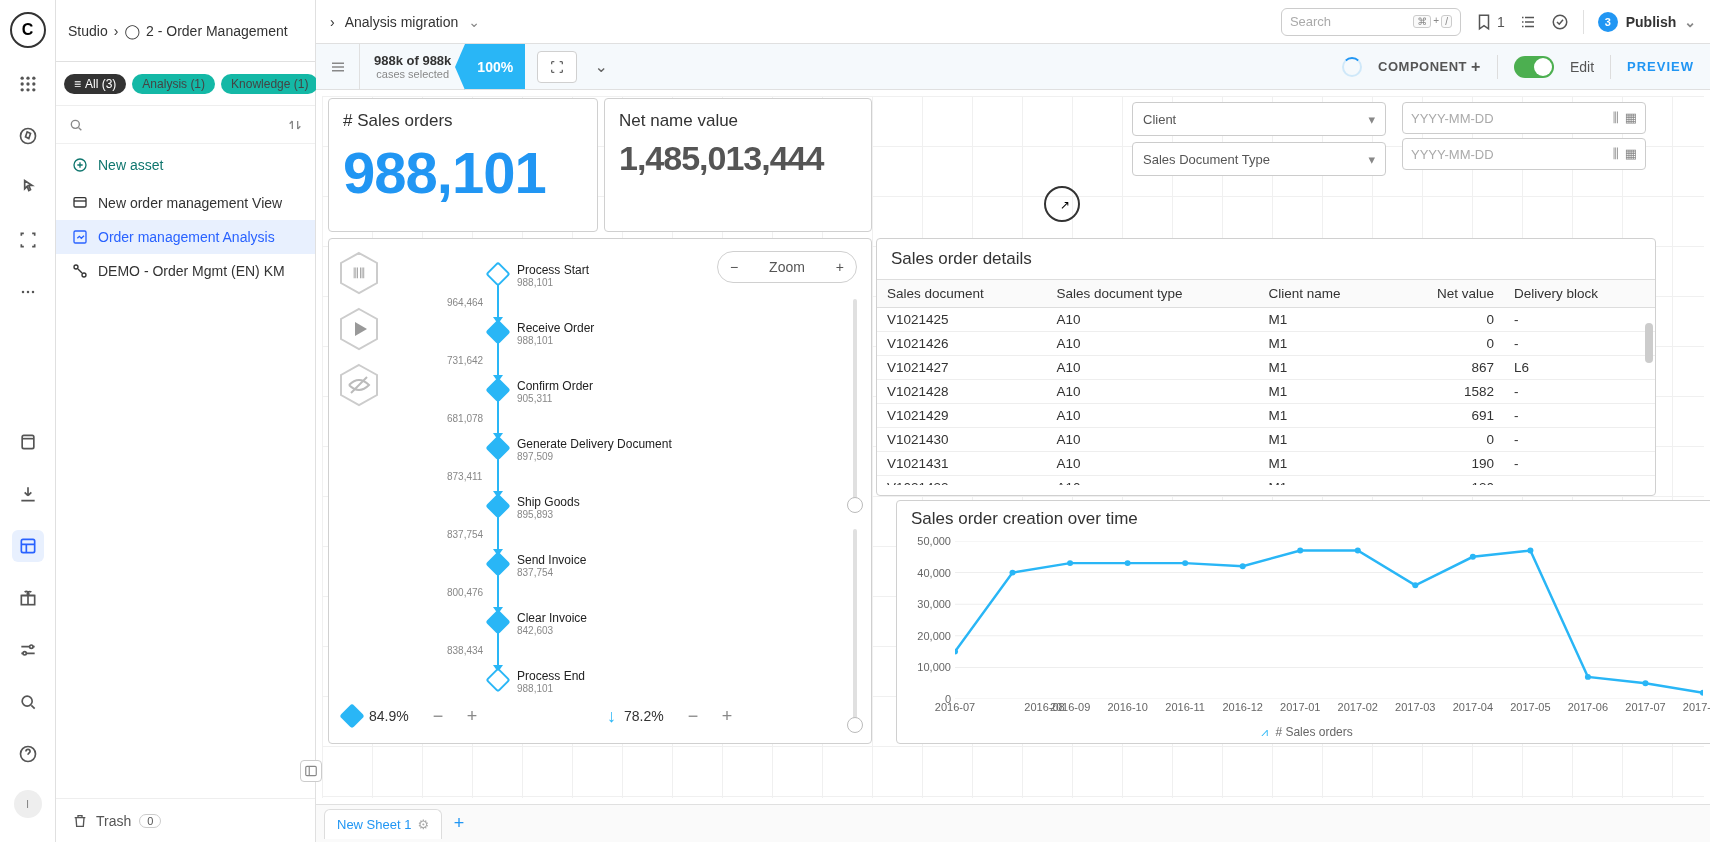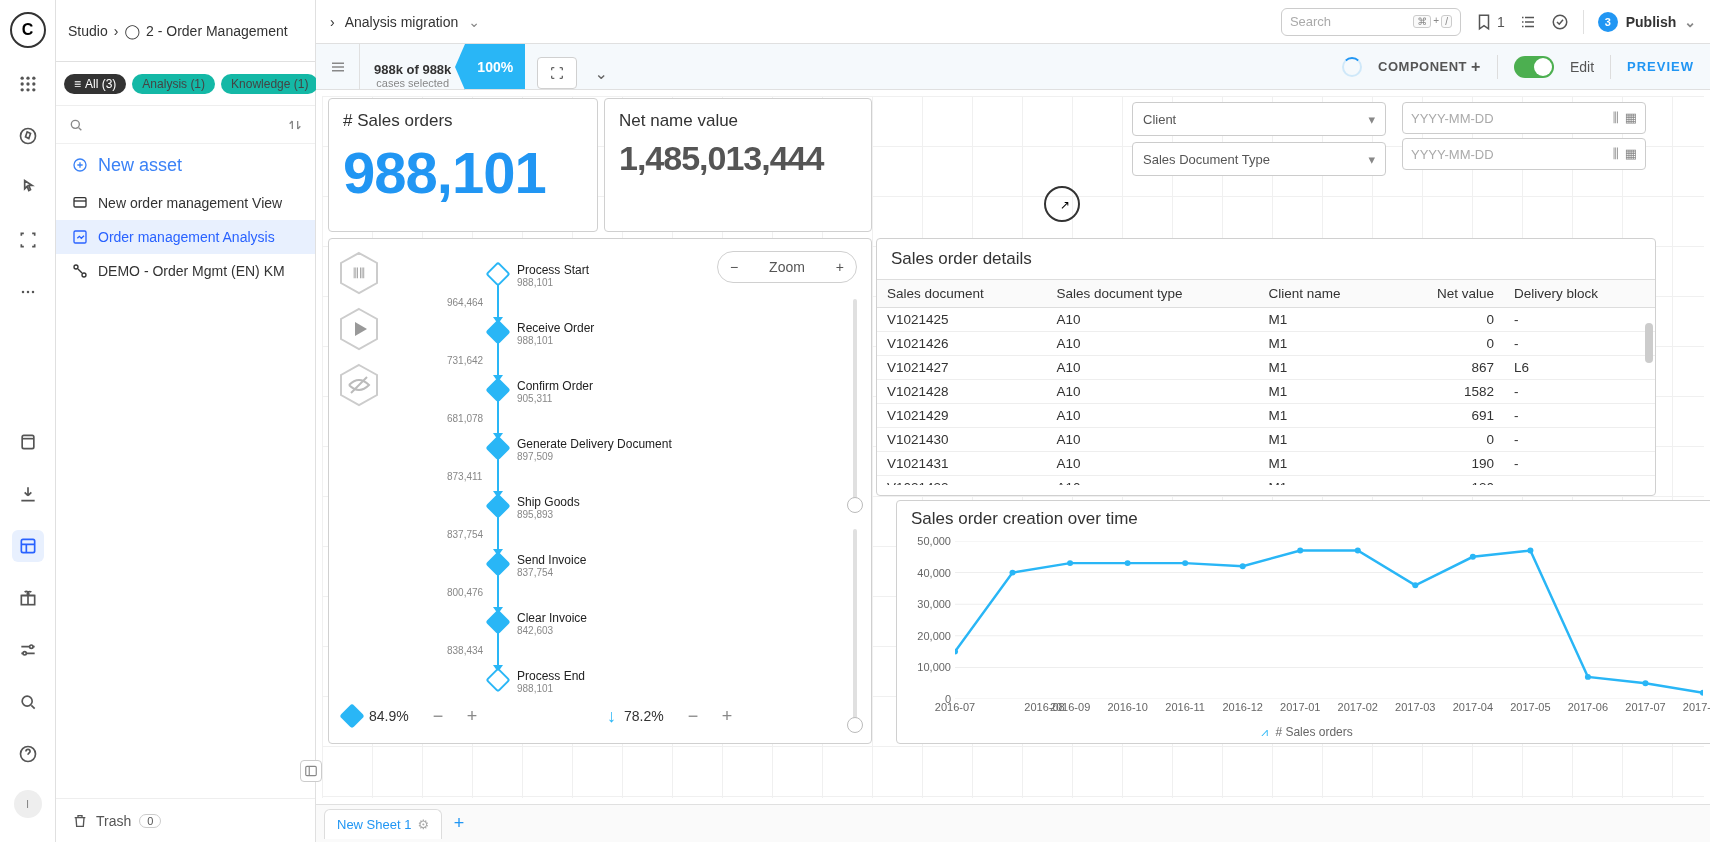--- a/index.html
+++ b/index.html
@@ -17,21 +17,21 @@
 .avatar-i { width: 28px; height: 28px; border-radius: 50%; background: #eee; display:flex;align-items:center;justify-content:center;font-size:11px;color:#888;}
 
 
 .sidebar { width: 260px; border-right: 1px solid #e0e0e0; display: flex; flex-direction: column; background: #fff; }
 .topbar-left { height: 62px; display: flex; align-items: center; padding: 0 12px; border-bottom: 1px solid #e0e0e0; gap: 6px; font-size: 14px; color: #333; }
 .topbar-left .crumb { cursor: pointer; }
 .filterbar { height: 44px; display: flex; align-items: center; padding: 0 8px; gap: 6px; border-bottom: 1px solid #eee; }
 .pill { padding: 3px 10px; border-radius: 14px; font-size: 12px; cursor: pointer; background: #14b8a6; color: #444; white-space: nowrap; }
 .pill.dark { background: #333; color: #fff; display:flex;align-items:center;gap:4px;}
 .sidebar-search { height: 38px; display: flex; align-items: center; padding: 0 12px; border-bottom: 1px solid #f0f0f0; color: #888; justify-content:space-between;}
-.new-asset { height: 42px; display: flex; align-items: center; padding: 0 16px; gap: 10px; cursor: pointer; font-size: 18px; color: #3b82f6; }
+.new-asset { height: 42px; display: flex; align-items: center; padding: 0 16px; gap: 10px; cursor: pointer; font-size: 14px; color: #0f766e; }
 .asset-list { flex: 1; }
 .asset-item { height: 34px; display: flex; align-items: center; padding: 0 16px; gap: 10px; font-size: 14px; color: #333; cursor: pointer; }
 .asset-item.active { background: #e8f0fe; color: #2962ff; }
 .asset-item .asset-icon { width:16px;height:16px;flex-shrink:0; }
 .trash { height: 44px; display: flex; align-items: center; padding: 0 16px; gap: 8px; border-top: 1px solid #eee; font-size: 14px; color: #555; }
 .trash-count { border: 1px solid #ccc; border-radius: 10px; padding: 0 7px; font-size: 11px; }
 .collapse-handle {position:absolute;left:300px;bottom:60px;width:22px;height:22px;border:1px solid #ccc;background:#fff;border-radius:4px;display:flex;align-items:center;justify-content:center;cursor:pointer;}
 
 
 .main { flex: 1; display: flex; flex-direction: column; position: relative; }
@@ -40,21 +40,21 @@
 .tb-right-group { margin-left: auto; display: flex; align-items: center; gap: 14px; }
 .searchbox { width: 180px; height: 28px; border: 1px solid #ccc; border-radius: 6px; padding: 0 8px; display: flex; align-items: center; gap: 6px; font-size: 13px; color: #aaa; }
 .searchbox .hint { margin-left: auto; display: flex; gap: 2px; }
 .kbd { border: 1px solid #ccc; border-radius: 3px; padding: 0 3px; font-size: 10px; color: #888; background: #fafafa; }
 .publish-btn { display: flex; align-items: center; gap: 8px; font-size: 14px; font-weight: 600; color: #333; cursor: pointer; }
 .pub-badge { width: 20px; height: 20px; border-radius: 50%; background: #2196f3; color: #fff; font-size: 11px; display:flex;align-items:center;justify-content:center; }
 .tb-icon { color: #555; cursor: pointer; display:flex;align-items:center;gap:4px;font-size:14px;}
 
 
 .toolbar2 { position: absolute; top: 44px; left: 0; right: 0; height: 46px; display: flex; align-items: center; background: #f5f9fc; border-bottom: 1px solid #e0e0e0; z-index: 4; }
-.cases-block { display: flex; align-items: flex-end; height: 100%; }
+.cases-block { display: flex; align-items: center; height: 100%; }
 .menu-btn { width: 44px; height: 100%; display: flex; align-items: center; justify-content: center; cursor: pointer; border-right: 1px solid #e0e0e0; }
 .cases-text { padding: 0 14px; text-align: center; }
 .cases-text .t1 { font-size: 13px; font-weight: 600; color: #333; }
 .cases-text .t2 { font-size: 11px; color: #888; }
 .pct-badge { background: #29b6f6; color: #fff; height: 100%; padding: 0 12px; display: flex; align-items: center; font-weight: 700; font-size: 14px; position: relative; }
 .pct-badge::before { content: ""; position: absolute; left: -10px; top: 0; bottom: 0; width: 0; height: 0; border-top: 23px solid transparent; border-bottom: 23px solid transparent; border-right: 10px solid #29b6f6; }
 .sel-btn { width: 40px; height: 32px; border: 1px solid #d0d0d0; border-radius: 4px; margin-left: 12px; display:flex;align-items:center;justify-content:center;cursor:pointer;color:#666;background:#fff;}
 .tb2-right { margin-left: auto; display: flex; align-items: center; gap: 16px; padding-right: 16px; }
 .spinner { width: 20px; height: 20px; border: 2px solid #cfe8f9; border-top-color: #2196f3; border-radius: 50%; }
 .comp-btn { font-size: 13px; font-weight: 600; color: #555; letter-spacing: 0.5px; cursor: pointer; display:flex;align-items:center;gap:4px;}

